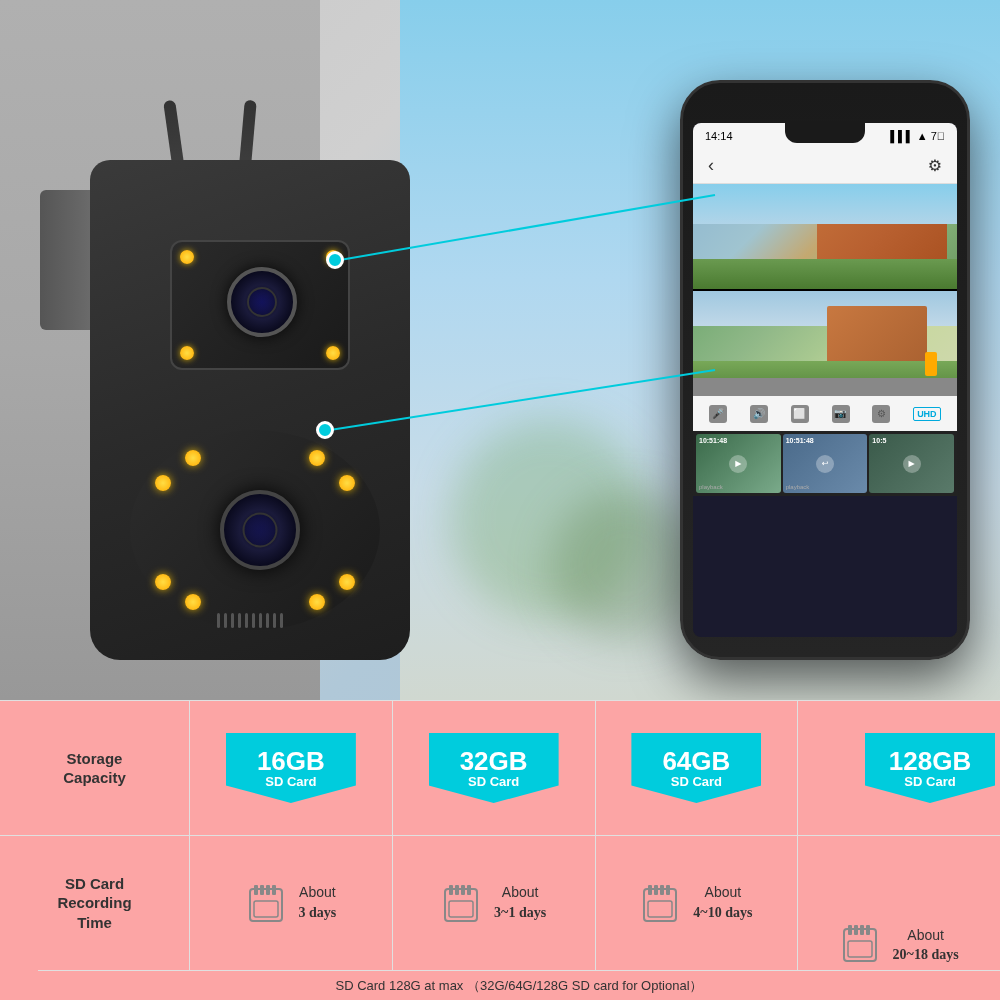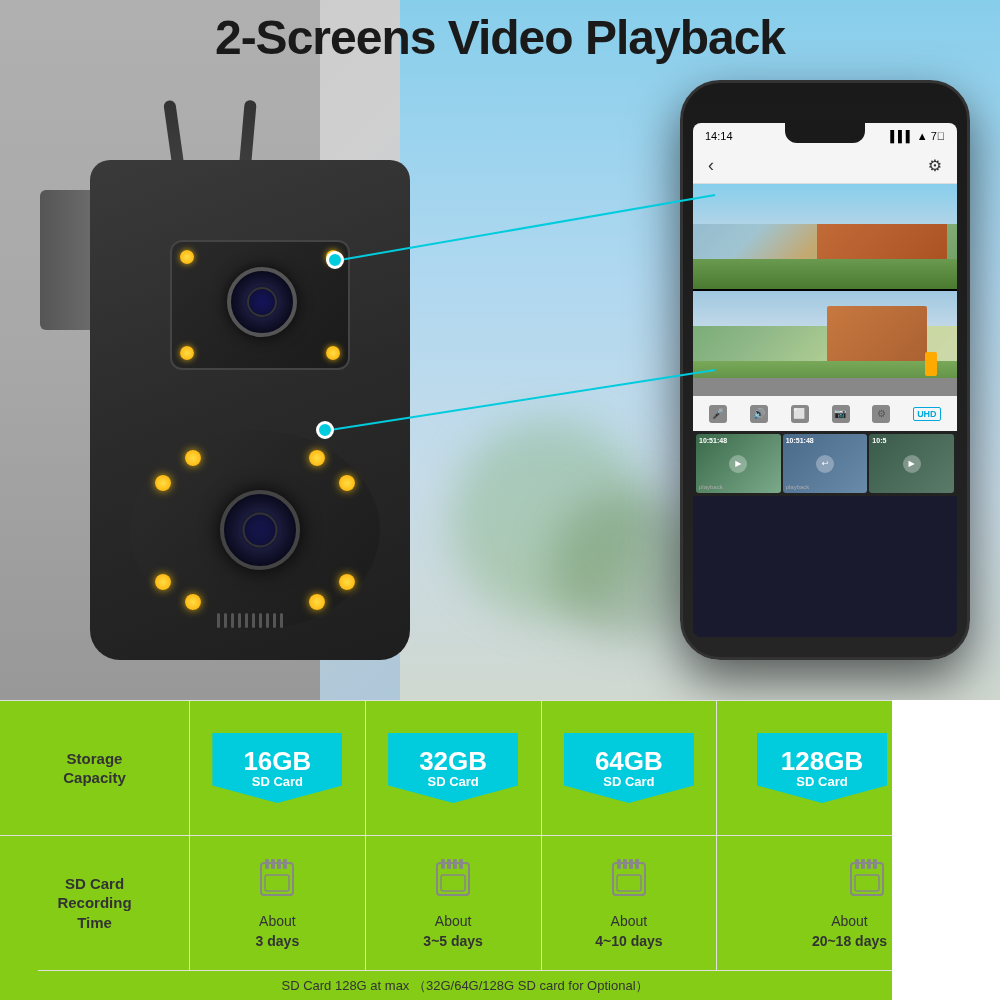--- a/index.html
+++ b/index.html
@@ -342,23 +342,23 @@
       top: 0;
       left: 0;
       width: 100%;
       height: 100%;
       z-index: 7;
       pointer-events: none;
     }
 
     
     .bottom-section {
-      width: 892px;
+      width: 1000px;
       height: 300px;
-      background: #84cc16;
+      background: #fca5a5;
       border-top: 1px solid #e0e0e0;
       display: flex;
       flex-direction: column;
     }
 
     .storage-table {
       flex: 1;
       display: flex;
       flex-direction: column;
     }
@@ -441,20 +441,21 @@
     
     .rec-time {
       font-size: 14px;
       color: #333;
       text-align: center;
       line-height: 1.4;
     }
 
     .rec-time-bold {
       font-weight: 700;
+      font-family: Liberation Serif, serif;
     }
 
     
     .footer-note {
       height: 30px;
       display: flex;
       align-items: center;
       justify-content: center;
       font-size: 13px;
       color: #333;
@@ -486,36 +487,35 @@
       position: absolute;
       bottom: 20px;
       right: 20px;
       width: 12px;
       height: 24px;
       background: #ffaa00;
       border-radius: 2px;
     }
 
     .recording-row .data-cell {
-      flex-direction: column;
+      flex-direction: row;
       gap: 13px;
     }
   </style>
 </head>
 <body>
 
 <div class="top-section">
 
   <div class="bg-wall"></div>
   <div class="bg-sky"></div>
 
   <div class="blur-element" style="width:200px;height:200px;background:rgba(100,160,80,0.3);bottom:80px;right:350px;"></div>
   <div class="blur-element" style="width:150px;height:150px;background:rgba(80,120,60,0.3);bottom:60px;right:300px;"></div>
 
-  <h1 class="main-title">2-Screens Video Playback</h1>
 
   <svg class="connector-svg">
 
     <line x1="340" y1="260" x2="715" y2="195" stroke="#00ccdd" stroke-width="2" fill="none"></line>
 
     <line x1="330" y1="430" x2="715" y2="370" stroke="#00ccdd" stroke-width="2" fill="none"></line>
   </svg>
 
   <div class="dot-indicator" style="left: 326px; top: 251px;"></div>
 
@@ -711,21 +711,21 @@
           <svg width="40" height="44" viewBox="0 0 40 44">
             <rect x="4" y="8" width="32" height="32" rx="3" ry="3" fill="none" stroke="#888" stroke-width="2"></rect>
             <rect x="8" y="4" width="4" height="10" rx="1" fill="#888"></rect>
             <rect x="14" y="4" width="4" height="10" rx="1" fill="#888"></rect>
             <rect x="20" y="4" width="4" height="10" rx="1" fill="#888"></rect>
             <rect x="26" y="4" width="4" height="10" rx="1" fill="#888"></rect>
             <rect x="8" y="20" width="24" height="16" rx="2" fill="none" stroke="#888" stroke-width="1.5"></rect>
           </svg>
           <div class="rec-time">
             <span>About</span><br>
-            <span class="rec-time-bold">3~5 days</span>
+            <span class="rec-time-bold">3~1 days</span>
           </div>
         </div>
 
         <div class="data-cell">
           <svg width="40" height="44" viewBox="0 0 40 44">
             <rect x="4" y="8" width="32" height="32" rx="3" ry="3" fill="none" stroke="#888" stroke-width="2"></rect>
             <rect x="8" y="4" width="4" height="10" rx="1" fill="#888"></rect>
             <rect x="14" y="4" width="4" height="10" rx="1" fill="#888"></rect>
             <rect x="20" y="4" width="4" height="10" rx="1" fill="#888"></rect>
             <rect x="26" y="4" width="4" height="10" rx="1" fill="#888"></rect>

